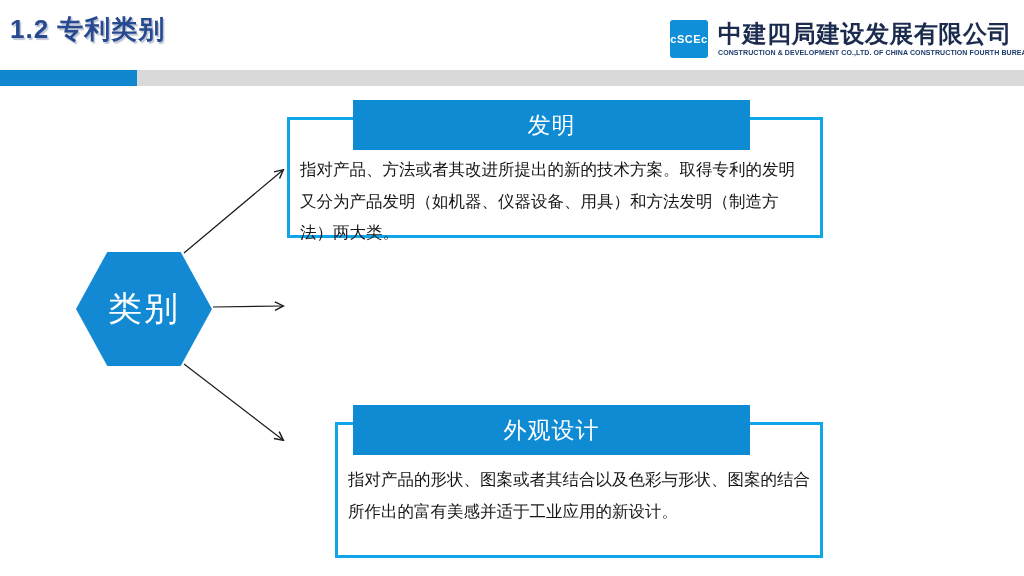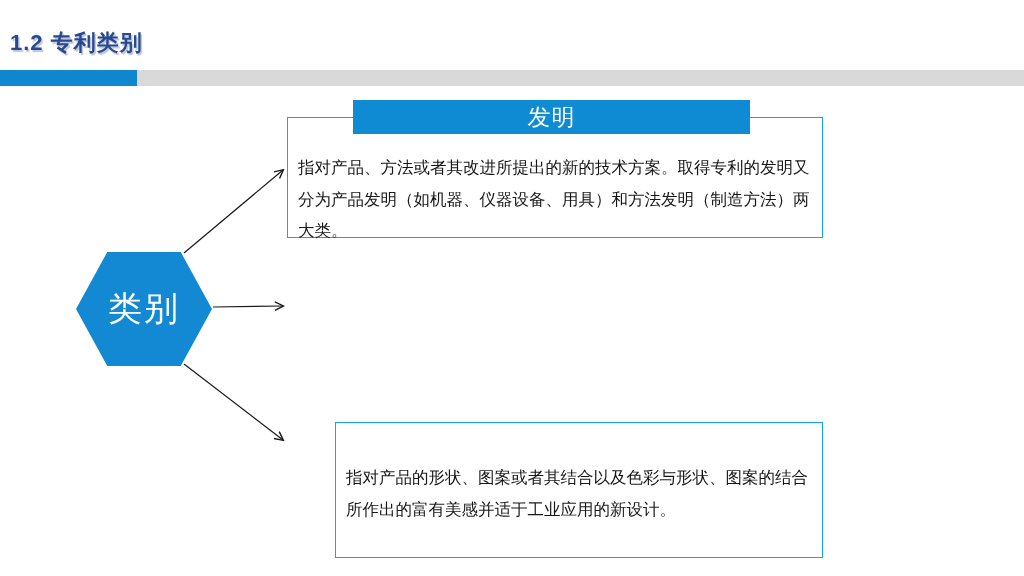--- a/index.html
+++ b/index.html
@@ -6,25 +6,24 @@
   .slide{
     position:relative;
     width:1024px;height:576px;
     background:#ffffff;
     overflow:hidden;
     font-family:"Liberation Sans", sans-serif;
   }
   
   .page-title{
     position:absolute;left:10px;top:12px;
-    font-size:22px;font-weight:bold;color:#27498F;
+    font-size:26px;font-weight:bold;color:#27498F;
     letter-spacing:1px;
     text-shadow:1.5px 1.5px 1px rgba(40,60,110,0.30);
     white-space:nowrap;
-    margin-top:16px;
   }
   .logo-group{position:absolute;right:14px;top:18px;width:340px;height:48px;}
   .logo-mark{
     position:absolute;left:0;top:2px;width:38px;height:38px;
     background:#0F8FD8;border-radius:3px;
     color:#ffffff;font-weight:bold;font-size:11px;
     display:flex;align-items:center;justify-content:center;
     letter-spacing:0.5px;
   }
   .company-cn{
@@ -47,28 +46,28 @@
     background:#1389D3;
     clip-path:polygon(0% 50%,23% 0%,77% 0%,100% 50%,77% 100%,23% 100%);
     display:flex;align-items:center;justify-content:center;
   }
   .hexagon-label{color:#ffffff;font-size:34px;letter-spacing:2px;}
   
   .connectors{position:absolute;left:0;top:0;width:1024px;height:576px;pointer-events:none;}
   
   .card{position:absolute;left:287px;width:536px;}
   .card .band{
-    position:absolute;top:0;left:66px;width:397px;height:34px;
+    position:absolute;top:0;left:66px;width:397px;height:50px;
     background:#0F8BD4;z-index:2;
     display:flex;align-items:center;justify-content:center;
     color:#ffffff;font-size:23px;letter-spacing:1px;
   }
   .card .box{
     position:absolute;top:17px;left:0;right:0;
-    background:#ffffff;border:1px solid #0ea5e9;
+    background:#ffffff;border:3px solid #0ea5e9;
     box-sizing:border-box;z-index:1;
   }
   .card .box-text{
     color:#161616;font-size:16.5px;line-height:31.5px;
     padding:0 10px;
   }
   .card1{top:100px;height:138px;}
   .card1 .box{height:121px;}
   .card1 .box-text{padding-top:34px;}
   .card2{top:252px;height:138px;}
@@ -78,20 +77,25 @@
   .card3 .box{height:136px;margin-left:48px;}
   .card3 .box-text{padding-top:39px;}
 </style>
 </head>
 <body>
 
 <div class="slide">
 
   <div class="page-title">1.2 专利类别</div>
 
+  <div class="logo-group">
+    <div class="logo-mark">cSCEc</div>
+    <div class="company-cn">中建四局建设发展有限公司</div>
+    <div class="company-en">CONSTRUCTION &amp; DEVELOPMENT CO.,LTD. OF CHINA CONSTRUCTION FOURTH BUREAU</div>
+  </div>
 
   <div class="divider-blue"></div>
   <div class="divider-gray"></div>
 
   <svg class="connectors" viewBox="0 0 1024 576" xmlns="http://www.w3.org/2000/svg">
     <defs>
       <marker id="arrow" viewBox="0 0 10 10" refX="8.5" refY="5" markerWidth="9" markerHeight="9" orient="auto-start-reverse">
         <path d="M1,1 L9,5 L1,9" fill="none" stroke="#1a1a1a" stroke-width="1.3"></path>
       </marker>
     </defs>
@@ -111,15 +115,16 @@
     <div class="band">发明</div>
   </div>
 
   <div class="card card2">
   </div>
 
   <div class="card card3">
     <div class="box">
       <div class="box-text">指对产品的形状、图案或者其结合以及色彩与形状、图案的结合所作出的富有美感并适于工业应用的新设计。</div>
     </div>
+    <div class="band">外观设计</div>
   </div>
 
 </div>
 
 </body></html>

